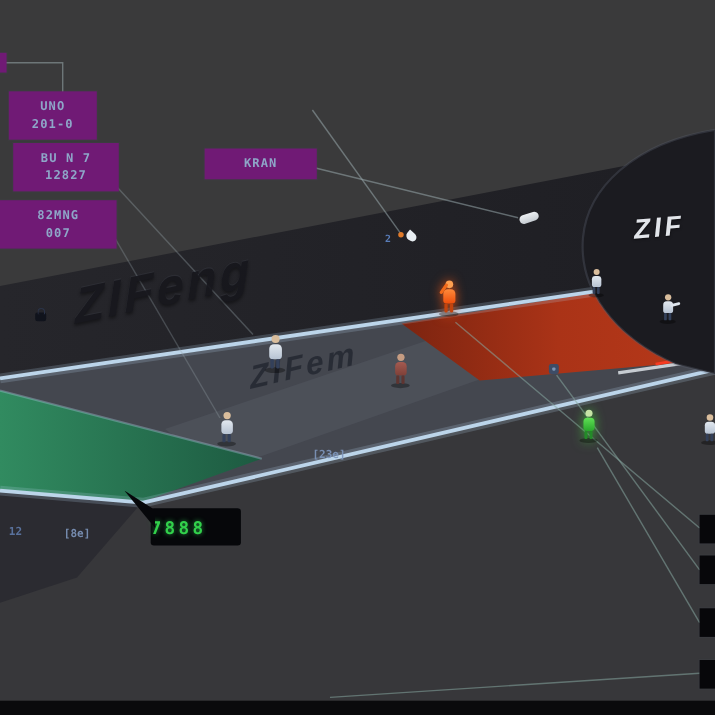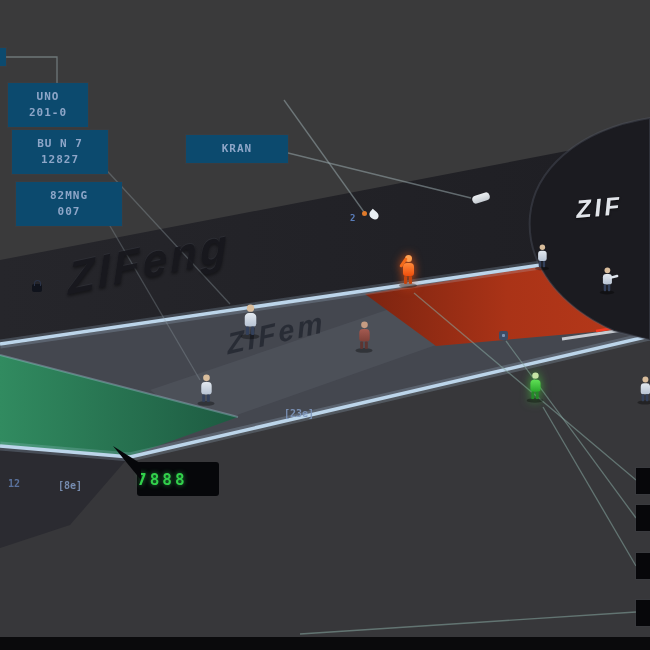--- a/index.html
+++ b/index.html
@@ -1,28 +1,28 @@
 <!DOCTYPE html>
 <html><head>
 <meta charset="utf-8">
 <style>
   html,body{margin:0;padding:0;background:#2e2e2f;}
   .stage{position:relative;width:650px;height:650px;background:#3a3a3b;overflow:hidden;
          font-family:"Liberation Sans",sans-serif;}
   .stage svg{position:absolute;left:0;top:0;z-index:1;}
 
   
-  .co{position:absolute;background:#0c4a6e;color:#8ea6c8;z-index:6;
+  .co{position:absolute;background:#701a75;color:#8ea6c8;z-index:6;
       font:bold 11px/1.45 "DejaVu Sans Mono",monospace;text-align:center;
       padding:6px 8px;letter-spacing:1px;box-shadow:0 0 0 1px rgba(70,80,100,.12);}
   .co span{display:block;}
   #co0{left:0;top:48px;width:6px;height:18px;padding:0;}
   #co1{left:8px;top:83px;width:64px;}
   #co2{left:12px;top:130px;width:80px;}
-  #co3{left:16px;top:182px;width:90px;text-align:center;}
+  #co3{left:0;top:182px;width:90px;text-align:center;}
   #co4{left:186px;top:84px;width:86px;}
   #co5{left:186px;top:135px;width:86px;}
 
   .rbox{position:absolute;left:636px;width:14px;height:26px;background:#07070a;z-index:6;
         box-shadow:0 0 0 1px rgba(70,80,100,.12);}
 
   
   .scorebox{position:absolute;left:137px;top:462px;width:82px;height:34px;background:#06070a;
             border-radius:3px;display:flex;align-items:center;justify-content:flex-start;z-index:6;}
   .scorebox .tail{position:absolute;left:-24px;top:-16px;width:28px;height:34px;background:#06070a;

